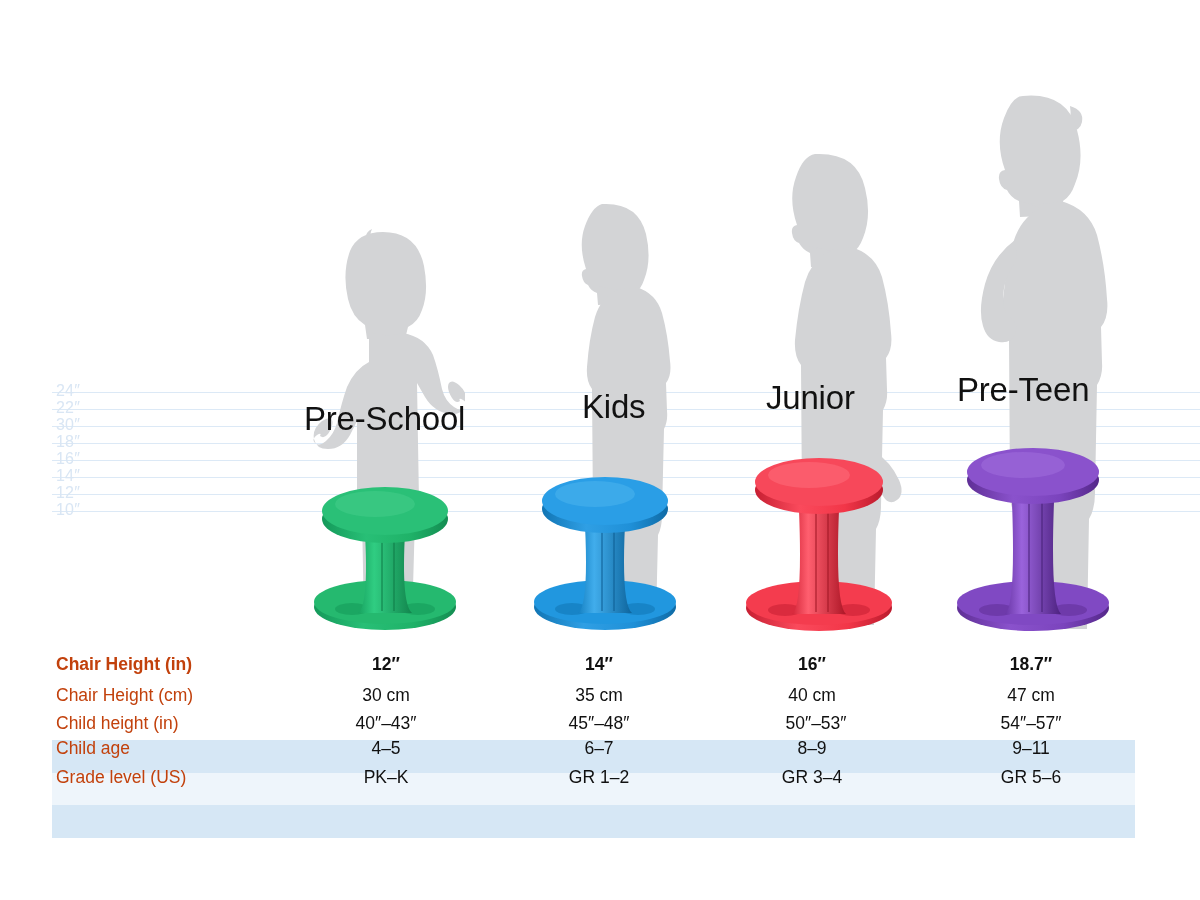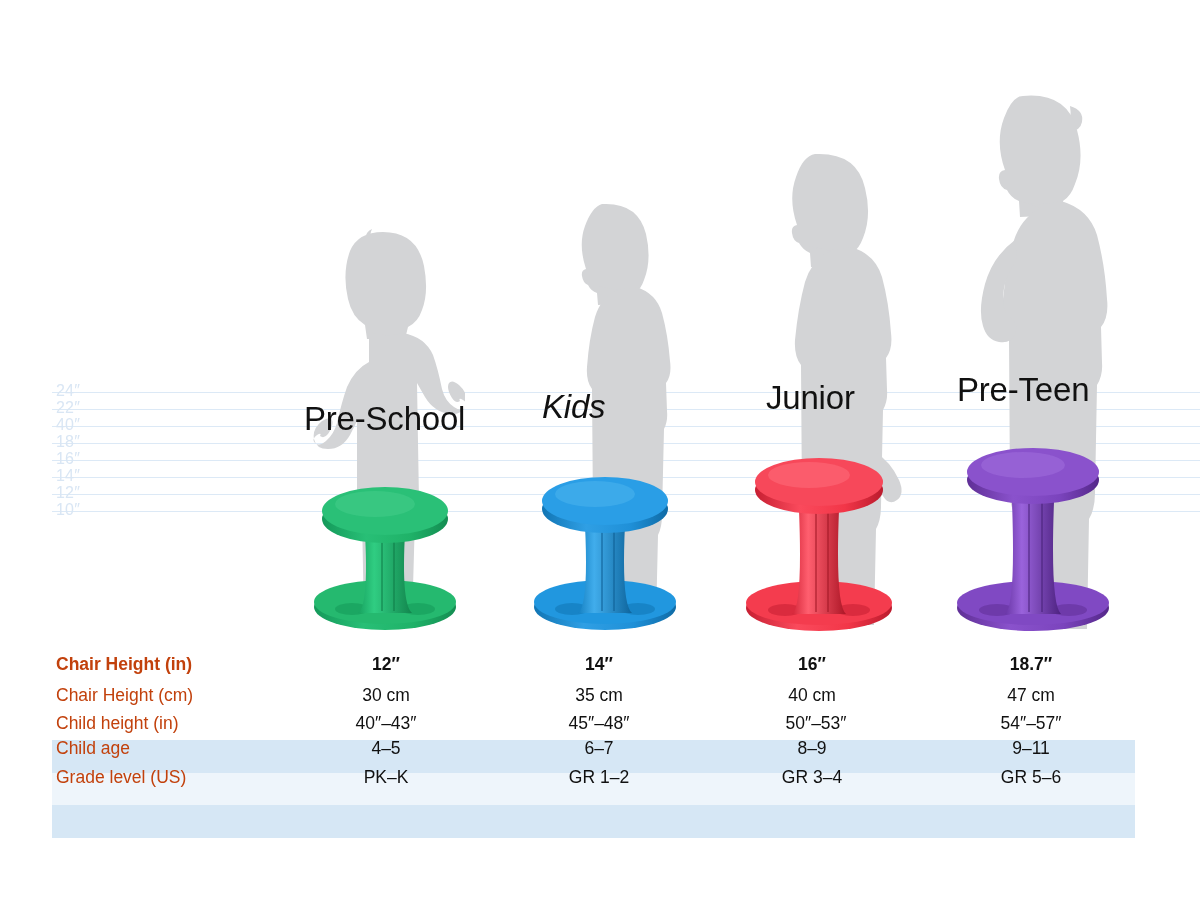--- a/index.html
+++ b/index.html
@@ -77,21 +77,21 @@
     <div class="gridline" style="top:409px;"></div>
     <div class="gridline" style="top:426px;"></div>
     <div class="gridline" style="top:443px;"></div>
     <div class="gridline" style="top:460px;"></div>
     <div class="gridline" style="top:477px;"></div>
     <div class="gridline" style="top:494px;"></div>
     <div class="gridline" style="top:511px;"></div>
 
     <div class="ticklabel" style="top:383px;">24″</div>
     <div class="ticklabel" style="top:400px;">22″</div>
-    <div class="ticklabel" style="top:417px;">40″</div>
+    <div class="ticklabel" style="top:417px;">30″</div>
     <div class="ticklabel" style="top:434px;">18″</div>
     <div class="ticklabel" style="top:451px;">16″</div>
     <div class="ticklabel" style="top:468px;">14″</div>
     <div class="ticklabel" style="top:485px;">12″</div>
     <div class="ticklabel" style="top:502px;">10″</div>
   </div>
 
   <div class="figure" style="left:305px;top:226px;">
     <svg width="160" height="400" viewBox="0 0 160 400">
       <g fill="#d3d4d6">
@@ -126,21 +126,21 @@
       <g fill="#d3d4d6">
         <path d="M115 16 q14 4 12 16 q-2 10 -14 9 q4 -12 2 -25 z"></path>
         <path d="M68 6 q44 -4 54 34 q8 30 -2 54 q-4 12 -12 17 l-1 14 l-42 2 l-1 -16 q-8 -3 -12 -11 q-7 -2 -8 -11 q-1 -8 6 -9 q-10 -28 -1 -52 q8 -22 19 -22 z"></path>
         <path d="M62 110 q22 8 44 1 q28 8 36 34 q8 30 10 64 q2 18 -6 28 l1 36 q1 12 -5 22 l-2 108 q0 16 -6 26 l-2 110 l-68 0 l-3 -112 q-6 -10 -6 -22 l-1 -158 q-8 -10 -7 -28 q3 -36 11 -66 q8 -26 28 -35 z"></path>
         <path d="M60 150 q-22 16 -30 44 q-7 26 -2 42 q4 14 16 16 q12 2 16 -8 q4 -10 -4 -16 q-8 -6 -8 -18 q0 -22 14 -40 z"></path>
       </g>
     </svg>
   </div>
 
   <div class="group-label" style="left:304px;top:400px;">Pre-School</div>
-  <div class="group-label" style="left:542px;top:388px;font-style:italic;">Kids</div>
+  <div class="group-label" style="left:582px;top:388px;">Kids</div>
   <div class="group-label" style="left:766px;top:379px;">Junior</div>
   <div class="group-label" style="left:957px;top:371px;">Pre-Teen</div>
 
   <div class="stool" style="left:312px;top:479px;">
     <svg width="146" height="152" viewBox="0 0 146 152">
       <defs>
         <linearGradient id="gA" x1="0" y1="0" x2="1" y2="0">
           <stop offset="0" stop-color="#14995a"></stop>
             <stop offset=".35" stop-color="#28bf76"></stop>
           <stop offset=".7" stop-color="#1fb268"></stop>

